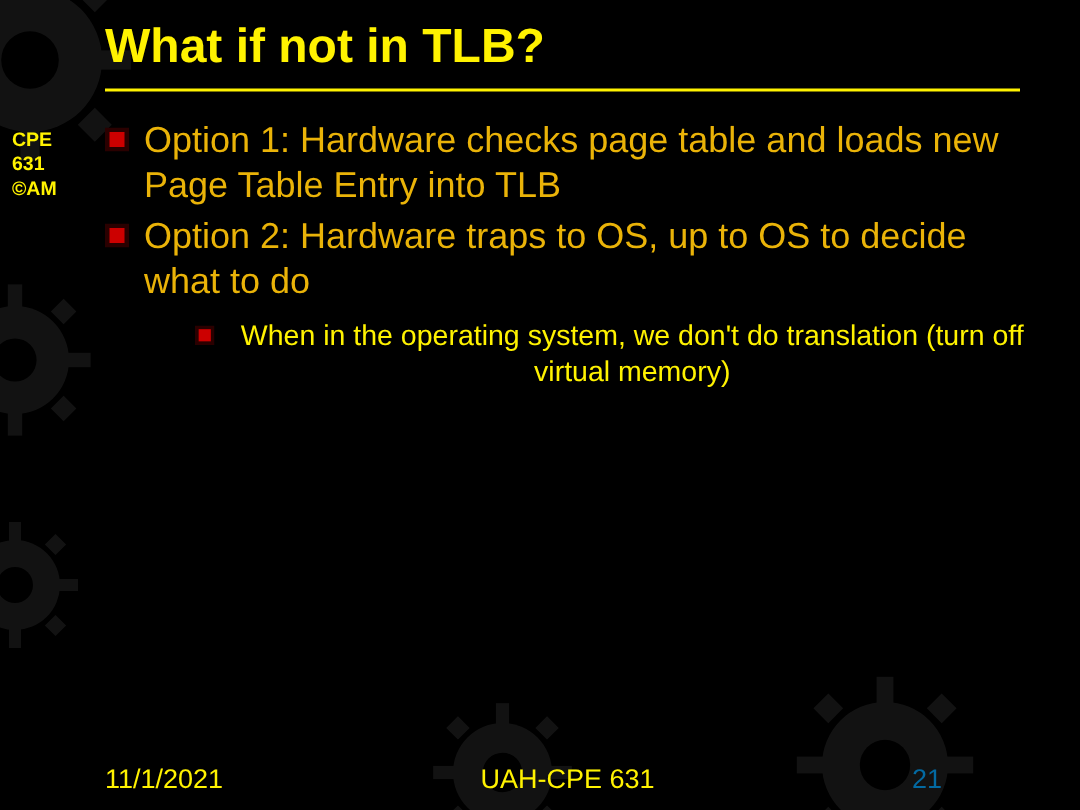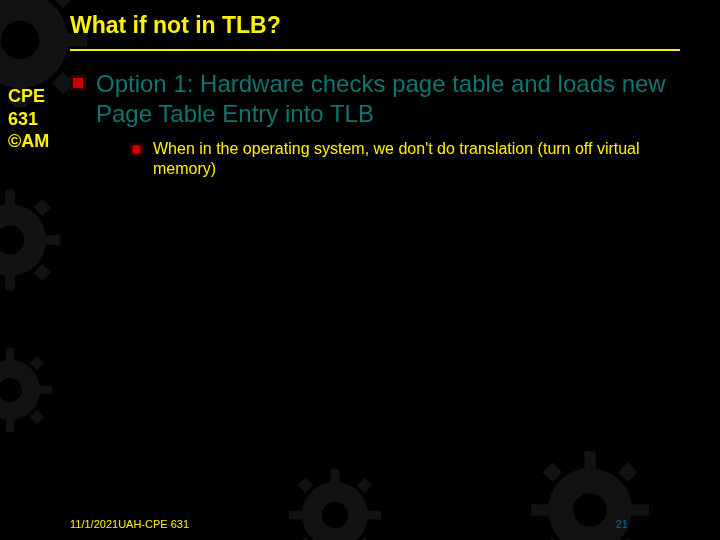--- a/index.html
+++ b/index.html
@@ -28,37 +28,37 @@
     position: relative;
     width: 720px;
     height: 540px;
     padding-top: 12px;
   }
   .title-block {
     margin-left: 70px;
     margin-right: 40px;
   }
   .title {
-    font-size: 23px;
+    font-size: 32px;
     font-weight: bold;
     color: #FFF200;
     padding-bottom: 6px;
   }
   .title-underline {
     height: 2px;
     background: #FFF200;
     margin-top: 4px;
     margin-bottom: 18px;
   }
   .sidebar-label {
     position: absolute;
     left: 8px;
     top: 85px;
     width: 52px;
-    font-size: 18px;
+    font-size: 13px;
     font-weight: bold;
     line-height: 1.25;
     color: #FFF200;
   }
   .content {
     margin-left: 70px;
     margin-right: 30px;
   }
   .main-bullet {
     display: flex;
@@ -66,52 +66,53 @@
   }
   .bullet-icon {
     flex: 0 0 auto;
     margin-right: 10px;
     margin-top: 6px;
   }
   .bullet-icon svg { display: block; }
   .main-bullet-text {
     font-size: 24px;
     line-height: 1.25;
-    color: #0f766e;
+    color: #eab308;
   }
   .sub-list {
     margin-left: 60px;
     margin-top: 10px;
   }
   .sub-bullet {
     display: flex;
     margin-bottom: 4px;
   }
   .sub-bullet .bullet-icon {
     margin-top: 4px;
     margin-right: 10px;
   }
   .sub-bullet-text {
-    font-size: 16px;
+    font-size: 19px;
     line-height: 1.25;
     color: #FFF200;
+    text-align: center;
   }
   .footer {
     position: absolute;
     bottom: 10px;
     left: 0;
     width: 648px;
     display: flex;
     align-items: center;
-    font-size: 11px;
+    font-size: 18px;
     color: #FFF200;
     padding: 0 20px 0 70px;
   }
   .footer-left { flex: 0 0 auto; }
-  .footer-center { flex: 1 1 auto; }
+  .footer-center { flex: 1 1 auto; text-align: center; }
   .footer-right { flex: 0 0 auto; color: #0369a1; }
 </style>
 </head>
 <body>
 
 <div class="gear gear-1">
   <svg width="160" height="160" viewBox="0 0 100 100">
       <g fill="#555">
         <circle cx="50" cy="50" r="30"></circle>
         <circle cx="50" cy="50" r="12" fill="#000"></circle>
@@ -215,20 +216,29 @@
     <div class="main-bullet">
       <span class="bullet-icon">
         <svg width="16" height="16" viewBox="0 0 16 16">
             <rect x="0" y="0" width="16" height="16" fill="#2A0000"></rect>
             <rect x="3" y="3" width="10" height="10" fill="#CC0000"></rect>
           </svg>
       </span>
       <span class="main-bullet-text">Option 1: Hardware checks page table and loads new Page Table Entry into TLB</span>
     </div>
 
+    <div class="main-bullet">
+      <span class="bullet-icon">
+        <svg width="16" height="16" viewBox="0 0 16 16">
+            <rect x="0" y="0" width="16" height="16" fill="#2A0000"></rect>
+            <rect x="3" y="3" width="10" height="10" fill="#CC0000"></rect>
+          </svg>
+      </span>
+      <span class="main-bullet-text">Option 2: Hardware traps to OS, up to OS to decide what to do</span>
+    </div>
 
     <div class="sub-list">
 
       <div class="sub-bullet">
         <span class="bullet-icon">
           <svg width="13" height="13" viewBox="0 0 16 16">
               <rect x="0" y="0" width="16" height="16" fill="#2A0000"></rect>
               <rect x="3" y="3" width="10" height="10" fill="#CC0000"></rect>
             </svg>
         </span>

